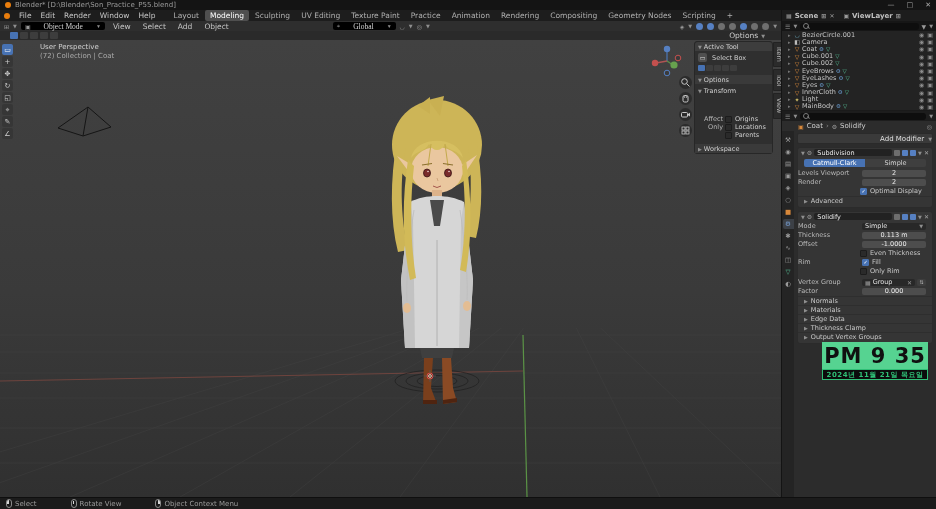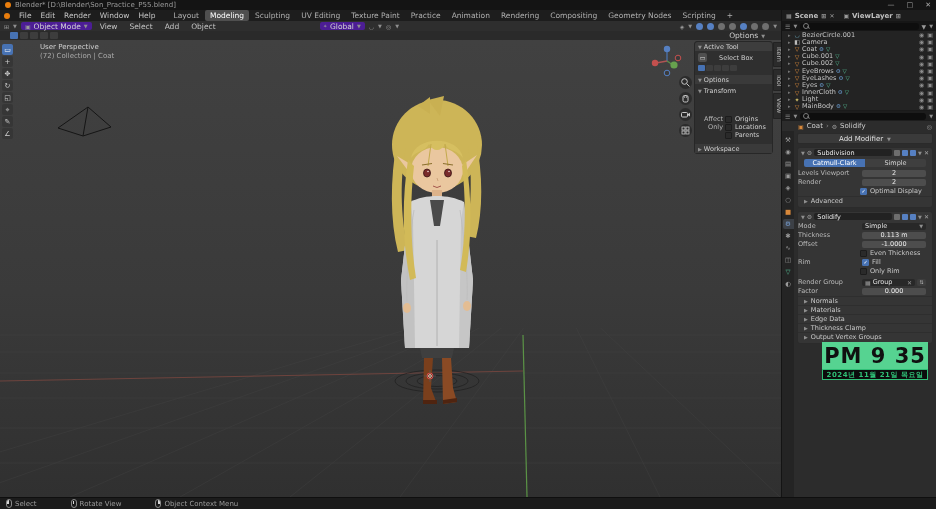--- a/index.html
+++ b/index.html
@@ -15,21 +15,21 @@
   
   #topbar{left:0;top:10px;width:781px;height:11px;background:#1d1d1d;display:flex;align-items:center;padding:0 4px;box-sizing:border-box;gap:1px;}
   .menu-item{padding:0 4px;font-size:7.5px;color:#c6c6c6;}
   .ws-wrap{display:flex;margin-left:8px;gap:1px;}
   .ws-tab{padding:1px 5px;font-size:7.5px;color:#b0b0b0;border-radius:2px;}
   .ws-tab.active{background:#4f4f4f;color:#ffffff;}
   #scene-row{left:781px;top:10px;width:155px;height:11px;background:#1d1d1d;border-left:1px solid #141414;display:flex;align-items:center;gap:3px;padding:0 4px;box-sizing:border-box;font-size:7px;color:#c0c0c0;font-weight:bold;}
   .mini-ic{font-size:6px;color:#9a9a9a;}
   
   #vp-header{left:0;top:21px;width:781px;height:10px;background:#2e2e2e;display:flex;align-items:center;gap:4px;padding:0 4px;box-sizing:border-box;font-size:7.5px;}
-  .dd{background:#4c1d95;border-radius:2px;padding:0 4px;height:8px;display:flex;align-items:center;gap:3px;color:#d5d5d5;}
+  .dd{background:#000000;border-radius:2px;padding:0 4px;height:8px;display:flex;align-items:center;gap:13px;color:#d5d5d5;font-family:Liberation Serif, serif;}
   .caret{font-size:5px;color:#8f8f8f;}
   .hdr-right{margin-left:auto;display:flex;align-items:center;gap:4px;}
   .shade-dot{width:7px;height:7px;border-radius:50%;background:#6f6f6f;display:inline-block;}
   .shade-dot.on{background:#5680c2;}
   #tool-row{left:0;top:31px;width:781px;height:9px;background:#2a2a2a;display:flex;align-items:center;gap:2px;padding:0 10px;box-sizing:border-box;}
   .mode-sq{width:8px;height:7px;background:#3d3d3d;border-radius:1px;}
   .mode-sq.on{background:#4772b3;}
   #options-btn{margin-left:auto;margin-right:6px;display:flex;align-items:center;gap:3px;color:#cfcfcf;font-size:7.5px;}
   
   #canvas{left:0;top:40px;width:781px;height:457px;background:linear-gradient(#414141 0%,#3a3a3a 55%,#303030 100%);overflow:hidden;}
@@ -38,21 +38,21 @@
   #lefttools{left:2px;top:4px;display:flex;flex-direction:column;gap:1px;}
   .ltool{width:11px;height:11px;background:rgba(53,53,53,.85);border-radius:2px;display:flex;align-items:center;justify-content:center;font-size:7px;color:#cfcfcf;}
   .ltool.on{background:#4772b3;color:#fff;}
   #gizmo{left:648px;top:2px;}
   #navbtns{left:679px;top:36px;display:flex;flex-direction:column;gap:3px;}
   .navbtn{width:13px;height:13px;border-radius:50%;background:rgba(38,38,38,.75);display:flex;align-items:center;justify-content:center;}
   
   #tool-panel{left:694px;top:1px;width:79px;background:rgba(47,47,47,.96);border:1px solid #272727;border-radius:3px;font-size:6.5px;color:#cfcfcf;box-sizing:border-box;}
   .tp-head{background:#3d3d3d;height:9px;display:flex;align-items:center;gap:2px;padding:0 3px;border-radius:3px 3px 0 0;}
   .tp-head2{background:#3a3a3a;height:9px;display:flex;align-items:center;gap:2px;padding:0 3px;margin-top:2px;}
-  .tp-row{display:flex;align-items:center;gap:12px;padding:2px 3px;}
+  .tp-row{display:flex;align-items:center;gap:5px;padding:2px 3px;}
   .tp-toolicon{width:9px;height:9px;background:#4f4f4f;border-radius:2px;display:flex;align-items:center;justify-content:center;font-size:6px;color:#ddd;}
   .tp-modes{display:flex;gap:1px;padding:1px 3px 2px;}
   .tp-modes .mode-sq{width:7px;height:6px;}
   .tp-affect{display:flex;padding:2px 2px 3px;gap:2px;margin-top:18px;}
   .tp-affect .lbl{width:26px;text-align:right;color:#b5b5b5;}
   .cbrow{display:flex;align-items:center;gap:3px;height:8px;}
   .cb{width:7px;height:7px;background:#2a2a2a;border:1px solid #1c1c1c;border-radius:1px;box-sizing:border-box;flex:0 0 auto;display:flex;align-items:center;justify-content:center;color:#fff;font-size:5px;}
   .cb.checked{background:#4772b3;border-color:#4772b3;}
   #side-tabs{left:773px;top:2px;display:flex;flex-direction:column;gap:2px;}
   .vtab{writing-mode:vertical-rl;font-size:6.5px;color:#b5b5b5;background:#2b2b2b;border-radius:0 2px 2px 0;padding:4px 1px;border:1px solid #222;}
@@ -72,21 +72,21 @@
   .ospace{flex:1;}
   .eye,.camtog{color:#8d8d8d;font-size:6px;margin-left:3px;}
   
   #properties{left:781px;top:110px;width:155px;height:387px;background:#2c2c2c;border-left:1px solid #141414;border-top:1px solid #1a1a1a;box-sizing:border-box;}
   #props-header{height:10px;background:#1d1d1d;display:flex;align-items:center;gap:3px;padding:0 3px;}
   #breadcrumb{height:10px;display:flex;align-items:center;gap:3px;padding:0 4px 0 16px;font-size:7px;color:#d0d0d0;}
   #tabstrip{position:absolute;left:0;top:20px;width:12px;bottom:0;background:#242424;display:flex;flex-direction:column;align-items:center;padding-top:4px;gap:2px;box-sizing:border-box;}
   .ptab{width:11px;height:10px;display:flex;align-items:center;justify-content:center;font-size:6.5px;color:#9a9a9a;border-radius:2px 0 0 2px;}
   .ptab.on{background:#3c4046;color:#7aa2d8;}
   #props-content{position:absolute;left:12px;top:20px;right:0;bottom:0;padding:2px 3px;box-sizing:border-box;}
-  #add-modifier{height:9px;background:#3a3a3a;border:1px solid #2a2a2a;border-radius:2px;display:flex;align-items:center;justify-content:center;gap:4px;font-size:7px;color:#e0e0e0;}
+  #add-modifier{height:9px;background:#3a3a3a;border:1px solid #2a2a2a;border-radius:2px;display:flex;align-items:center;justify-content:flex-end;gap:4px;font-size:7px;color:#e0e0e0;}
   .mpanel{margin-top:3px;background:#353535;border:1px solid #2b2b2b;border-radius:3px;padding-bottom:2px;}
   .mhead{height:9px;display:flex;align-items:center;gap:2px;padding:0 3px;}
   .mname{flex:1;background:#222;border-radius:2px;height:7px;display:flex;align-items:center;padding:0 3px;font-size:6.5px;color:#e8e8e8;}
   .hic{width:6px;height:6px;border-radius:1px;background:#6e6e6e;}
   .hic.blue{background:#5680c2;}
   .mclose{color:#a5a5a5;font-size:6px;}
   .segtabs{display:flex;margin:2px 6px;height:8px;}
   .seg{flex:1;display:flex;align-items:center;justify-content:center;font-size:6.5px;}
   .seg.on{background:#4772b3;color:#fff;border-radius:2px 0 0 2px;}
   .seg.off{background:#3f3f3f;color:#d5d5d5;border-radius:0 2px 2px 0;}
@@ -635,21 +635,21 @@
           <span class="cbrow" style="font-size:6.5px;color:#c9c9c9;">
             <span class="cb checked">✓</span>
               <span>Fill</span>
           </span>
         </div>
         <div class="pcheck">
           <span class="cb"></span>
             <span>Only Rim</span>
         </div>
         <div class="prow" style="margin-top:3px;">
-          <span class="plabel">Render Group</span>
+          <span class="plabel">Vertex Group</span>
           <span class="pdrop">
             <span class="mini-ic">▦</span>
             <span>Group</span>
               <span class="sp"></span>
             <span class="vgx">✕</span>
           </span>
           <span class="vgbtn">⇅</span>
         </div>
         <div class="prow">
           <span class="plabel">Factor</span>

